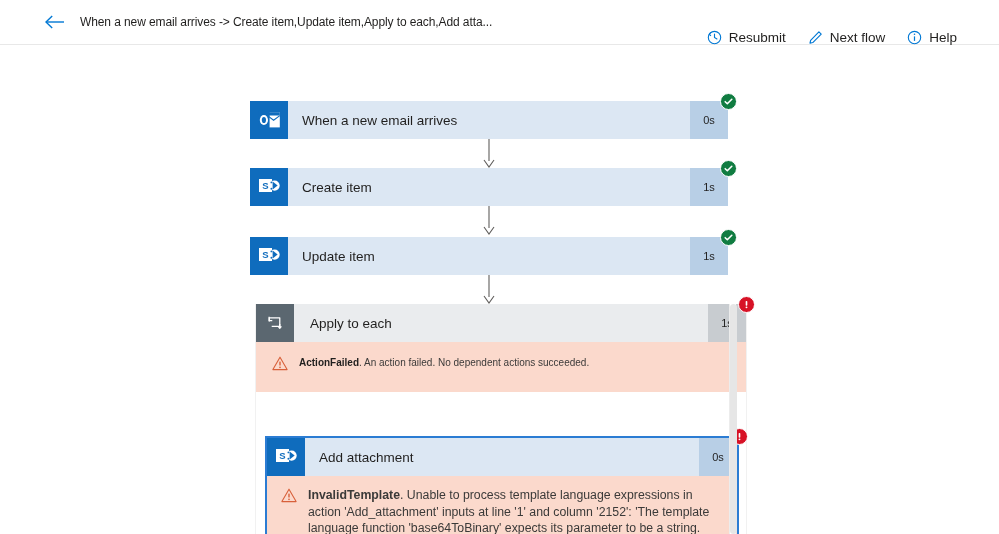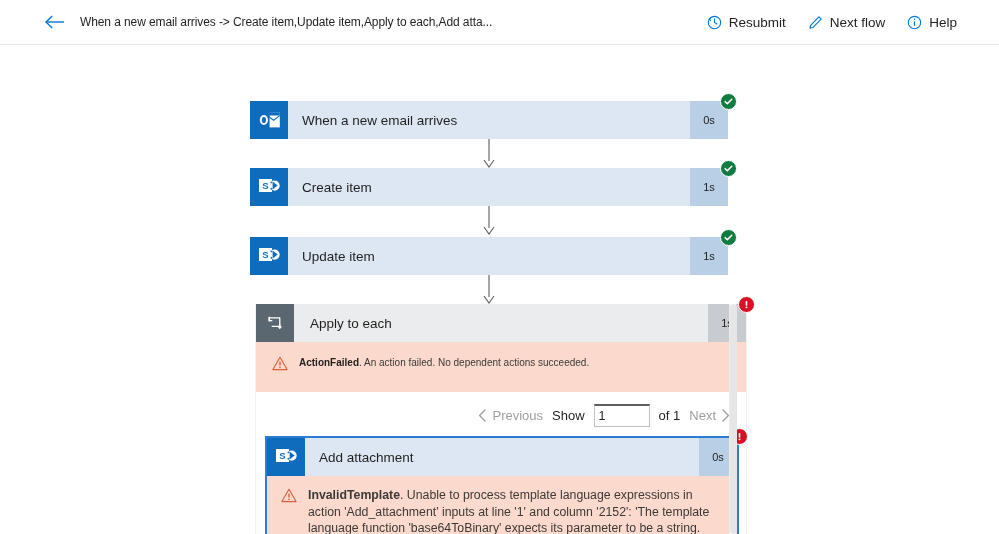--- a/index.html
+++ b/index.html
@@ -32,21 +32,21 @@
     margin-left: 8px;
     font-size: 12px;
     color: #201f1e;
     white-space: nowrap;
     letter-spacing: -0.1px;
   }
   .topbar-actions {
     position: absolute;
     right: 42px; top: 0;
     height: 45px;
-    display: flex; align-items: center;
+    display: flex; align-items: flex-end;
     gap: 22px;
   }
   .cmd {
     display: flex; align-items: center;
     gap: 7px;
     font-size: 13.5px;
     color: #201f1e;
     cursor: pointer;
     white-space: nowrap;
   }
@@ -391,41 +391,20 @@
           <path d="M8 1.2 L15.1 13.6 L0.9 13.6 Z" fill="none" stroke="#d8603a" stroke-width="1.1" stroke-linejoin="round"></path>
           <rect x="7.3" y="5.4" width="1.4" height="4.2" rx="0.5" fill="#d8603a"></rect>
           <circle cx="8" cy="11.4" r="0.8" fill="#d8603a"></circle>
         </svg>
       </span>
       <div>
         <b>ActionFailed</b><span>. An action failed. No dependent actions succeeded.</span>
       </div>
     </div>
 
-    <div class="pager">
-      <div class="pager-btn">
-        <span>
-          <svg width="9" height="13" viewBox="0 0 9 13">
-            <path d="M7 1 L1.6 6.5 L7 12" fill="none" stroke="#a19f9d" stroke-width="1.35" stroke-linecap="round" stroke-linejoin="round"></path>
-          </svg>
-        </span>
-        <span>Previous</span>
-      </div>
-      <span class="pager-label">Show</span>
-      <input class="pager-input" type="text" value="1" style="">
-      <span class="pager-of">of 1</span>
-      <div class="pager-btn">
-        <span>Next</span>
-        <span>
-          <svg width="9" height="13" viewBox="0 0 9 13">
-            <path d="M2 1 L7.4 6.5 L2 12" fill="none" stroke="#a19f9d" stroke-width="1.35" stroke-linecap="round" stroke-linejoin="round"></path>
-          </svg>
-        </span>
-      </div>
-    </div>
 
     <div class="selected-block" style="left:9px; top:132px; width:474px; height:127px;">
 
       <div class="card" style="height:38px;">
         <div class="card-icon sp-icon">
           <svg width="24" height="22" viewBox="0 0 24 22">
             <rect x="2" y="3" width="13" height="13" fill="#ffffff"></rect>
             <text x="8.5" y="13.2" font-family="Liberation Sans, sans-serif" font-size="9.5" font-weight="bold" fill="#0f6cbd" text-anchor="middle">S</text>
             <circle cx="17.6" cy="9.6" r="5.1" fill="#ffffff"></circle>
             <path d="M15.6 5.6 L20.6 9.6 L15.6 13.6 Z" fill="#0f6cbd"></path>

